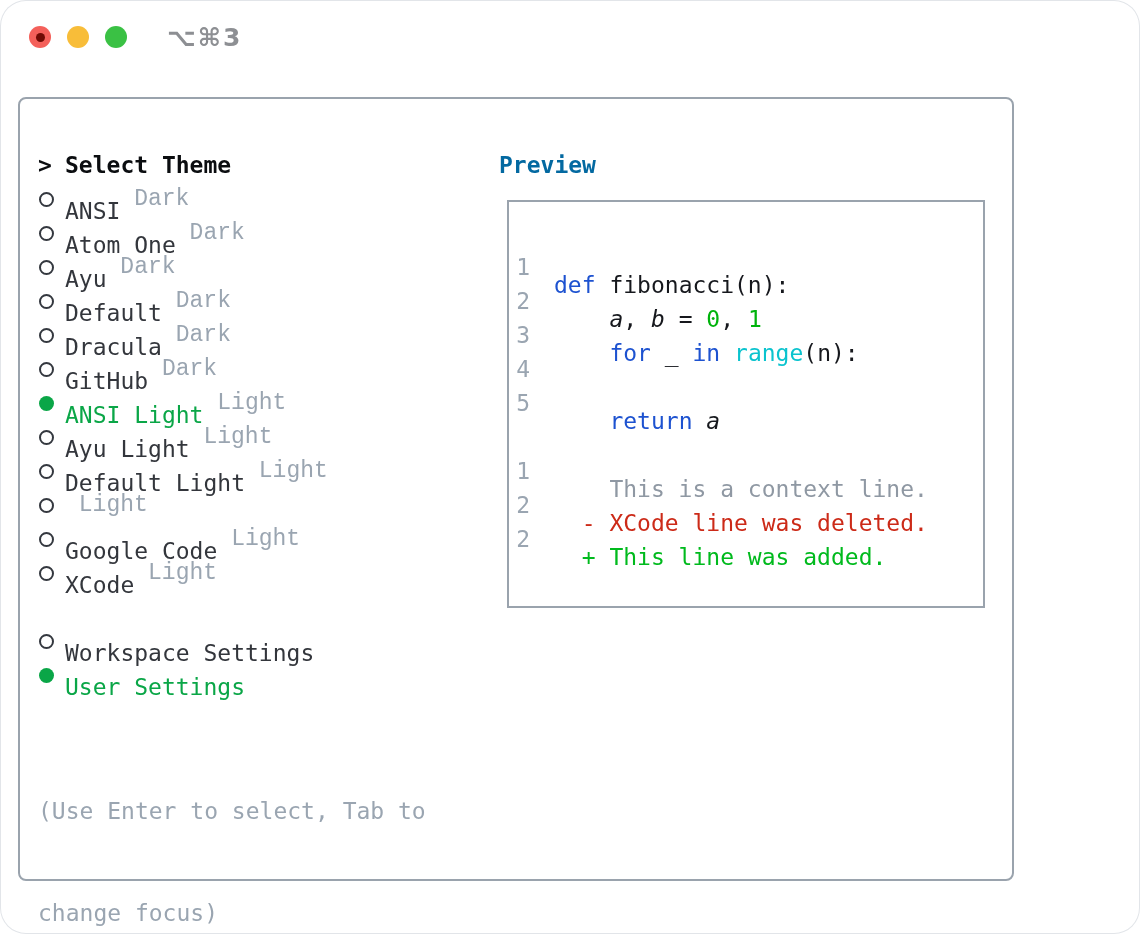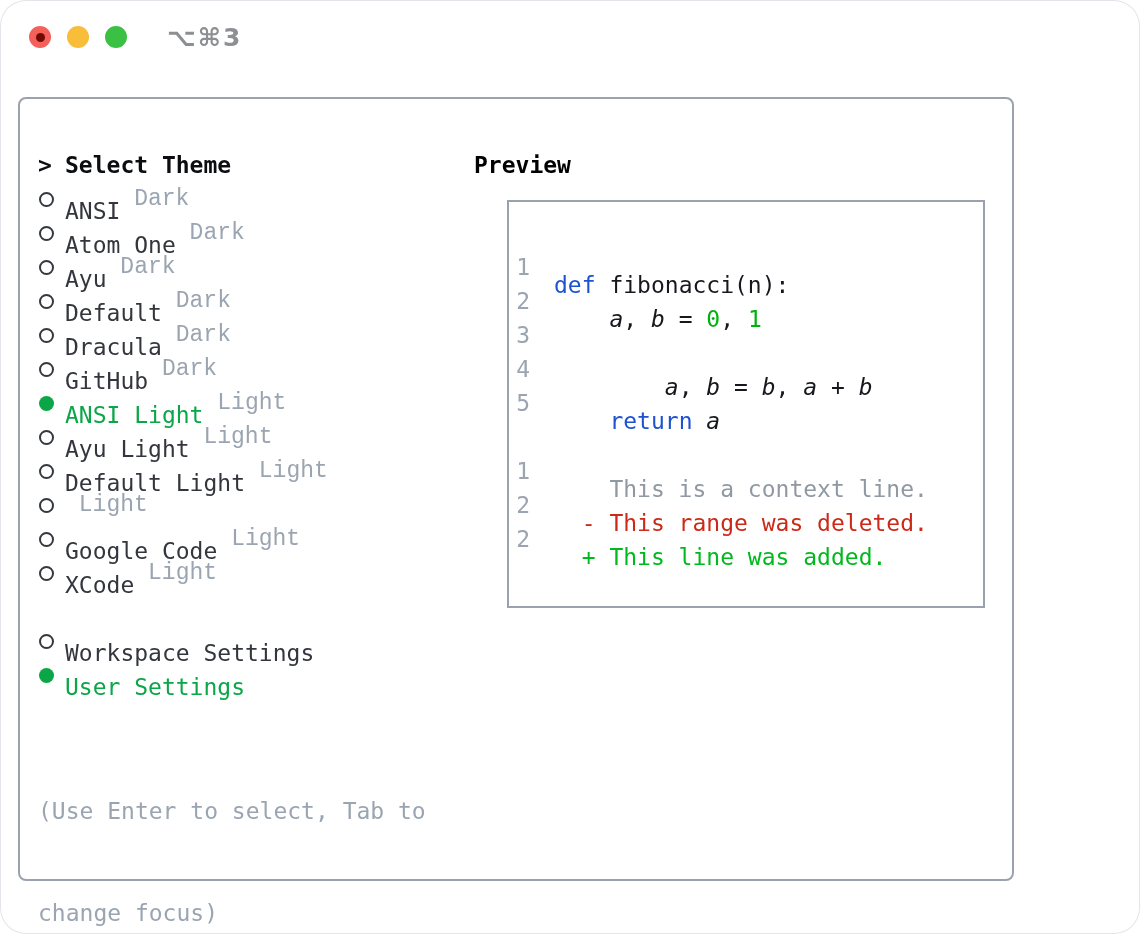--- a/index.html
+++ b/index.html
@@ -43,21 +43,21 @@
   .htext{font-weight:bold;color:#0b0d10;}
   .radio{width:15px;height:15px;border-radius:50%;box-sizing:border-box;margin-left:1px;}
   .radio.unsel{border:2.5px solid #34383f;}
   .radio.sel{background:var(--accent-green);}
   .tname{color:#33363c;margin-top:23px;}
   .tname.sel{color:var(--accent-green);}
   .tvariant{color:var(--muted-gray);margin-left:1ch;font-family:Liberation Mono, monospace;}
   .spacer{height:34px;}
   .hint{font-size:23px;line-height:34px;color:var(--muted-gray);white-space:pre;}
   
-  .preview-title{position:absolute;left:454px;top:49px;height:34px;line-height:34px;font-size:23px;font-weight:bold;color:#000000;}
+  .preview-title{position:absolute;left:479px;top:49px;height:34px;line-height:34px;font-size:23px;font-weight:bold;color:#0369a1;}
   .preview-box{
     position:absolute;left:487px;top:101px;width:478px;height:408px;box-sizing:border-box;
     border:2px solid var(--panel-border-gray);background:#fff;
     padding:48px 0 0 7px;overflow:hidden;
   }
   .cl{height:34px;display:flex;align-items:center;font-size:23px;line-height:34px;}
   .ln{width:14px;flex:none;text-align:right;margin-right:24px;color:var(--muted-gray);}
   .ct{white-space:pre;margin-top:36px;}
   .tok-kw{color:var(--keyword-blue);}
   .tok-fn{color:var(--builtin-cyan);}
@@ -127,40 +127,40 @@
           <div class="cl">
             <span class="ln">1</span>
             <span class="ct"><span class="tok-kw">def</span><span class="tok-pl"> fibonacci(n):</span></span>
           </div>
           <div class="cl">
             <span class="ln">2</span>
             <span class="ct"><span class="tok-pl">    </span><span class="tok-var">a</span><span class="tok-pl">, </span><span class="tok-var">b</span><span class="tok-pl"> = </span><span class="tok-num">0</span><span class="tok-pl">, </span><span class="tok-num">1</span></span>
           </div>
           <div class="cl">
             <span class="ln">3</span>
+            <span class="ct"><span class="tok-pl">    </span><span class="tok-kw">for</span><span class="tok-pl"> _ </span><span class="tok-kw">in</span><span class="tok-pl"> </span><span class="tok-fn">range</span><span class="tok-pl">(n):</span></span>
           </div>
           <div class="cl">
             <span class="ln">4</span>
-            <span class="ct"><span class="tok-pl">        </span><span class="tok-var">a</span><span class="tok-pl">, </span><span class="tok-var">b</span><span class="tok-pl"> = </span><span class="tok-var">b</span><span class="tok-pl">, </span><span class="tok-var">a</span><span class="tok-pl"> + </span><span class="tok-var">b</span></span>
           </div>
           <div class="cl">
             <span class="ln">5</span>
             <span class="ct"><span class="tok-pl">    </span><span class="tok-kw">return</span><span class="tok-pl"> </span><span class="tok-var">a</span></span>
           </div>
           <div class="cl">
             <span class="ln"></span>
             <span class="ct"></span>
           </div>
           <div class="cl">
             <span class="ln">1</span>
             <span class="ct"><span class="tok-ctx">    This is a context line.</span></span>
           </div>
           <div class="cl">
             <span class="ln">2</span>
-            <span class="ct"><span class="tok-del">  - This range was deleted.</span></span>
+            <span class="ct"><span class="tok-del">  - XCode line was deleted.</span></span>
           </div>
           <div class="cl">
             <span class="ln">2</span>
             <span class="ct"><span class="tok-add">  + This line was added.</span></span>
           </div>
         </div>
     </div>
 
   </div>
 </div>

